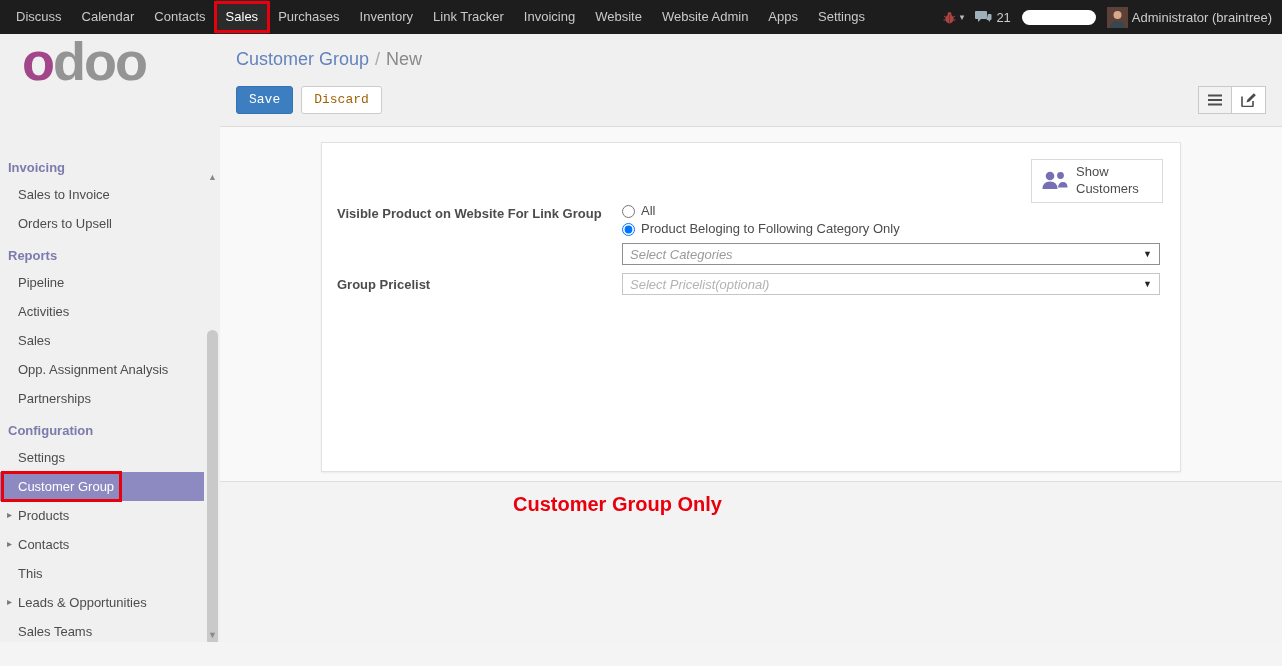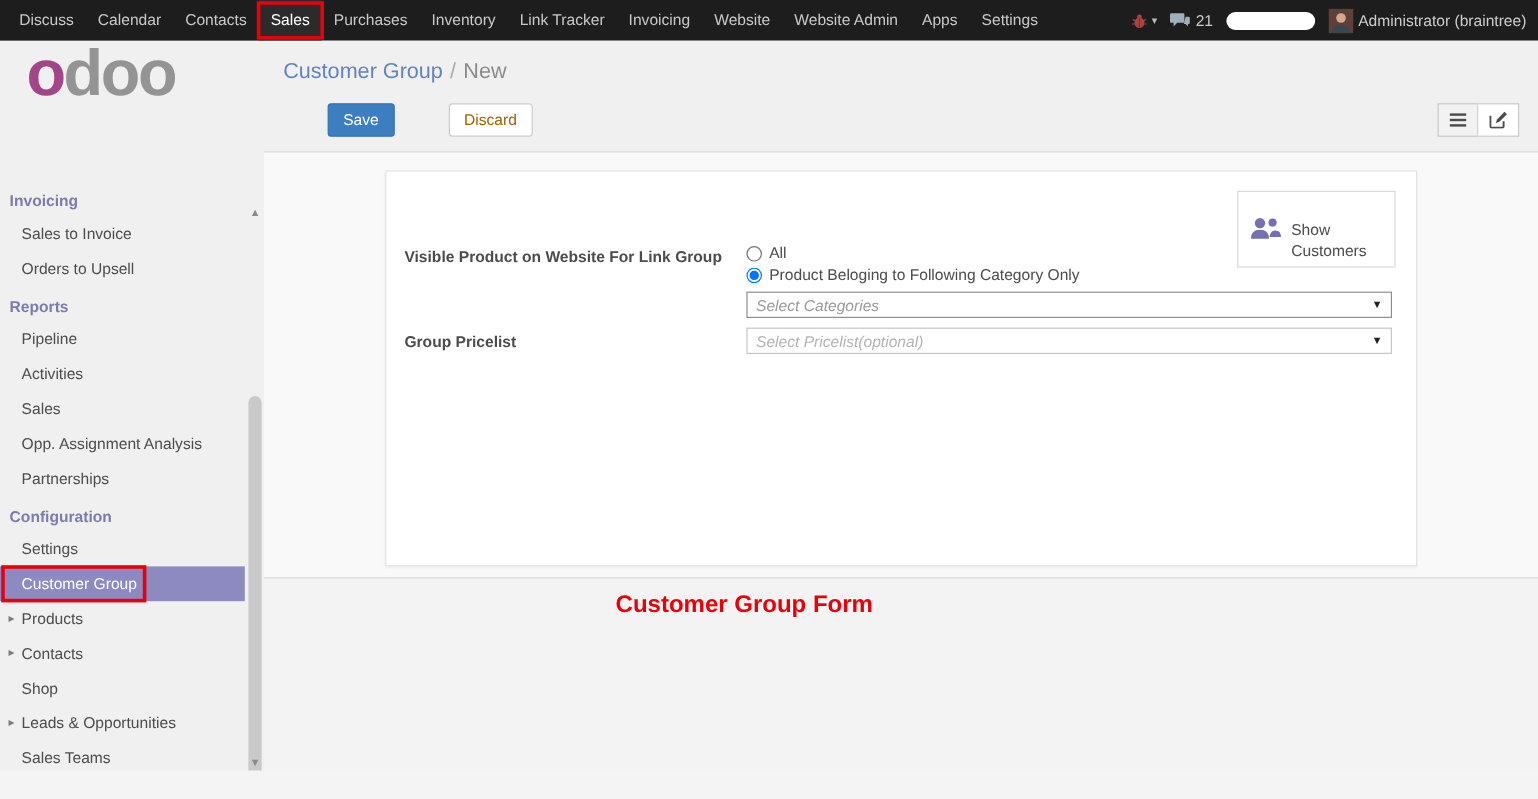--- a/index.html
+++ b/index.html
@@ -56,41 +56,41 @@
   .sb-thumb { position: absolute; left: 1px; width: 11px; top: 158px; height: 350px; background: #c9c9c9; border-radius: 6px; cursor: pointer; }
 
   
   .main { flex: 1; min-width: 0; display: flex; flex-direction: column; background: #f9f9f9; }
   .control-panel { flex: none; background: #f0f0f0; border-bottom: 1px solid #dcdcdc; padding: 14px 16px 12px 16px; position: relative; }
   .breadcrumb { font-size: 18px; line-height: 22px; margin-bottom: 16px; }
   .bc-link { color: #6283bd; cursor: pointer; }
   .bc-sep { color: #aaa; margin: 0 6px; }
   .bc-current { color: #8a8a8a; }
   .btn-row { display: flex; gap: 8px; }
-  .btn { font-size: 13px; line-height: 16px; border-radius: 3px; padding: 5px 12px; cursor: pointer; border: 1px solid transparent; font-family: Liberation Sans, sans-serif; margin-left: 37px; }
+  .btn { font-size: 13px; line-height: 16px; border-radius: 3px; padding: 5px 12px; cursor: pointer; border: 1px solid transparent; font-family: Liberation Mono, monospace; }
   .btn-primary { background: #3c7ebf; border-color: #3473b1; color: #fff; }
   .btn-default { background: #fff; border-color: #ccc; color: #a16207; }
   .view-switcher { position: absolute; right: 16px; bottom: 12px; display: flex; }
   .vs-btn { width: 34px; height: 28px; background: #f2f2f2; border: 1px solid #c9c9c9; display: flex; align-items: center; justify-content: center; cursor: pointer; }
   .vs-btn + .vs-btn { border-left: none; }
   .vs-btn.active { background: #ffffff; }
 
   .content { flex: 1; display: flex; flex-direction: column; min-height: 0; }
   .form-area { flex: none; padding: 15px 0 9px 0; }
   .sheet {
     width: 860px; margin: 0 auto; min-height: 330px; position: relative;
     background: #fff; border: 1px solid #e2e2e2; box-shadow: 0 1px 2px rgba(0,0,0,0.06);
     padding: 58px 22px 20px 15px;
   }
   .show-customers {
     position: absolute; top: 16px; right: 17px; width: 132px; min-height: 40px;
     background: #fff; border: 1px solid #dadada; display: flex; align-items: center;
     gap: 8px; padding: 4px 8px; cursor: pointer;
   }
-  .sc-label { font-size: 13px; color: #4c4c4c; line-height: 1.3; width: 68px; text-align: left; margin-top: 20px; }
+  .sc-label { font-size: 13px; color: #4c4c4c; line-height: 1.3; width: 68px; text-align: left; }
 
   .frow { display: flex; align-items: flex-start; }
   .flabel { width: 285px; flex: none; font-size: 13px; font-weight: bold; color: #4c4c4c; padding-top: 5px; }
   .fval { flex: 1; }
   .row-name { margin-bottom: 16px; }
   .row-visible { margin-bottom: 5px; }
   .row-categories { margin-bottom: 8px; }
   .name-input {
     width: 265px; height: 27px; background: #d7d5f2; border: 1px solid #c9c6ee; border-radius: 2px;
     padding: 0 8px; font-size: 15px; font-family: inherit; color: #333;
@@ -179,21 +179,21 @@
           <div class="sb-item"><span>Pipeline</span></div>
           <div class="sb-item"><span>Activities</span></div>
           <div class="sb-item"><span>Sales</span></div>
           <div class="sb-item"><span>Opp. Assignment Analysis</span></div>
           <div class="sb-item"><span>Partnerships</span></div>
           <div class="sb-header">Configuration</div>
           <div class="sb-item"><span>Settings</span></div>
           <div class="sb-item selected"><span>Customer Group</span><span class="anno-box"></span></div>
           <div class="sb-item"><span class="sb-caret">▸</span><span>Products</span></div>
           <div class="sb-item"><span class="sb-caret">▸</span><span>Contacts</span></div>
-          <div class="sb-item"><span>Shop</span></div>
+          <div class="sb-item"><span>This</span></div>
           <div class="sb-item"><span class="sb-caret">▸</span><span>Leads &amp; Opportunities</span></div>
           <div class="sb-item"><span>Sales Teams</span></div>
           <div class="sb-item"><span class="sb-caret">▸</span><span>Delivery</span></div>
         </nav>
       <div class="sb-scrollbar">
         <div class="scroll-arrow scroll-up">▲</div>
         <div class="sb-thumb"></div>
         <div class="scroll-arrow scroll-down">▼</div>
       </div>
     </aside>
@@ -270,19 +270,19 @@
                 <div class="select-box pricelist">
                   <span>Select Pricelist(optional)</span>
                   <span class="chev">▼</span>
                 </div>
               </div>
             </div>
 
           </div>
         </div>
         <div class="below">
-          <div class="caption">Customer Group Form</div>
+          <div class="caption">Customer Group Only</div>
         </div>
       </div>
 
     </main>
   </div>
 </div>
 
 </body></html>

